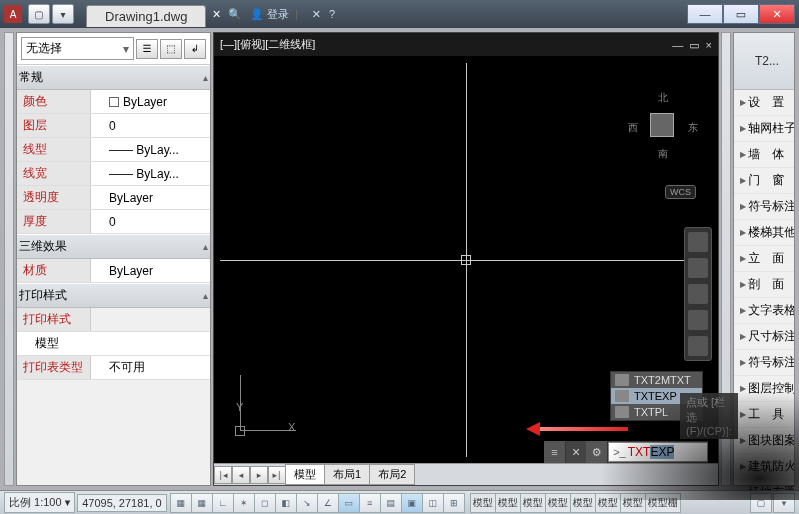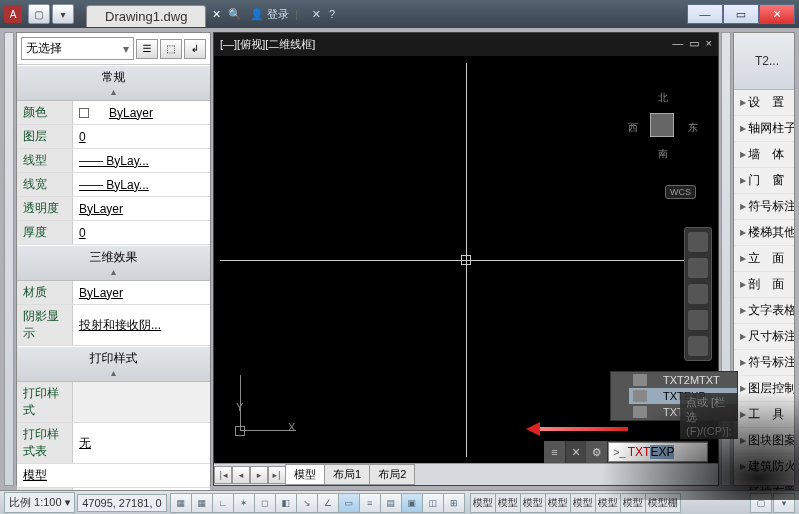--- a/index.html
+++ b/index.html
@@ -21,31 +21,31 @@
 
 .main { position:absolute; top:28px; bottom:24px; left:0; right:0; display:flex; background:#afafb6; padding:4px; gap:2px; }
 
 
 .props { width:195px; background:#f0f0f0; border:1px solid #888; display:flex; flex-direction:column; font-size:12px; }
 .props .ptitle { background:linear-gradient(#e8ecf0,#d4d9e0); padding:4px 6px; color:#333; border-bottom:1px solid #bbb; display:flex; justify-content:space-between;}
 .props .pselrow { display:flex; align-items:center; gap:2px; padding:4px; background:#fff; border-bottom:1px solid #ccc; }
 .props .psel { flex:1; border:1px solid #999; background:#fff; padding:2px 4px; display:flex; justify-content:space-between; align-items:center; }
 .props .psel .dd { color:#666; }
 .props .ibtn { width:22px;height:20px;border:1px solid #999;background:linear-gradient(#fff,#ddd);display:flex;align-items:center;justify-content:center;font-size:10px; }
-.props .section-hdr { background:linear-gradient(#e2e6ea,#d0d4d8); padding:3px 2px; border-top:1px solid #fff; border-bottom:1px solid #bbb; display:flex; justify-content:space-between; align-items:center; font-weight:500;flex-direction:column; }
+.props .section-hdr { background:linear-gradient(#e2e6ea,#d0d4d8); padding:3px 2px; border-top:1px solid #fff; border-bottom:1px solid #bbb; display:flex; justify-content:space-between; align-items:center; font-weight:500; }
 .props .section-hdr .ar { color:#666; font-size:10px; }
 .props .row { display:flex; border-bottom:1px solid #ddd; }
-.props .k { width:56px; padding:3px 6px; background:#e6e6e6; border-right:1px solid #ccc; color:#14532d; }
-.props .v { flex:1; padding:3px 6px; background:#fff; display:flex; align-items:center; gap:20px;text-decoration:underline; }
+.props .k { width:74px; padding:3px 6px; background:#e6e6e6; border-right:1px solid #ccc; color:#b91c1c; }
+.props .v { flex:1; padding:3px 18px; background:#fff; display:flex; align-items:center; gap:4px; }
 .props .swatch { width:10px;height:10px; border:1px solid #666; background:#fff; }
 .props .scrollspace { flex:1; background:#f0f0f0; }
 
 
 .draw-wrap { flex:1; display:flex; flex-direction:column; background:#000; border:1px solid #444; position:relative; }
-.draw-hdr { color:#eee; font-size:11px; padding:4px 6px; display:flex; justify-content:space-between; background:#1a1a1a; }
+.draw-hdr { color:#eee; font-size:11px; padding:4px 6px; display:flex; justify-content:space-between; background:#1a1a1a;align-items:flex-end; }
 .draw-hdr .wctrl { display:flex; gap:6px; color:#ccc; }
 .canvas { position:absolute; top:24px; left:0; right:0; bottom:22px; background:#000; }
 .crosshair-h { position:absolute; top:50%; left:6px; right:6px; height:1px; background:#ccc; }
 .crosshair-v { position:absolute; left:50%; top:6px; bottom:6px; width:1px; background:#ccc; }
 .cursor-box { position:absolute; top:calc(50% - 5px); left:calc(50% - 5px); width:10px;height:10px; border:1px solid #ccc; }
 .ucs { position:absolute; bottom:30px; left:16px; color:#8a8a8a; font-size:11px; }
 .ucs .ya { position:absolute; bottom:20px; left:6px; }
 .ucs .xa { position:absolute; bottom:0; left:58px; }
 .ucs .yline { position:absolute; bottom:2px; left:10px; width:1px; height:56px; background:#8a8a8a; }
 .ucs .xline { position:absolute; bottom:2px; left:10px; width:56px; height:1px; background:#8a8a8a; }
@@ -53,21 +53,21 @@
 .viewcube { position:absolute; top:34px; right:20px; width:70px; height:70px; color:#888; font-size:10px; }
 .viewcube .n,.viewcube .s,.viewcube .e,.viewcube .w { position:absolute; }
 .viewcube .n{top:0;left:30px;} .viewcube .s{bottom:0;left:30px;} .viewcube .e{top:30px;right:0;} .viewcube .w{top:30px;left:0;}
 .viewcube .cube { position:absolute; top:22px; left:22px; width:24px;height:24px;background:#666;border:1px solid #aaa; }
 .wcs { position:absolute; top:128px; right:22px; border:1px solid #666; color:#999; font-size:9px; padding:1px 4px; border-radius:3px; background:#222; }
 .navbar { position:absolute; top:170px; right:6px; width:28px; background:#333; border:1px solid #555; border-radius:3px; padding:4px 0; display:flex; flex-direction:column; align-items:center; gap:6px; }
 .navbar .ni { width:20px;height:20px; background:#555; border-radius:2px; }
 
 
 .autoc { position:absolute; bottom:64px; left:396px; background:#555; border:1px solid #333; font-size:11px; color:#ddd; }
-.autoc .arow { padding:2px 17px 2px 4px; display:flex; align-items:center; gap:16px;margin-left:18px; }
+.autoc .arow { padding:2px 11px 2px 4px; display:flex; align-items:center; gap:5px; }
 .autoc .arow.sel { background:#9ab; color:#000; }
 .autoc .ic { width:14px;height:12px;background:#888;border-radius:1px; }
 .cmd-hint { position:absolute; bottom:46px; left:466px; color:#888; background:rgba(50,50,50,.9); padding:2px 6px; font-size:11px; }
 .cmdline { position:absolute; bottom:22px; left:330px; right:10px; height:22px; display:flex; align-items:center; background:#444; }
 .cmdline .cicon { width:22px;height:22px; background:#555; border-right:1px solid #333; display:flex;align-items:center;justify-content:center;color:#ccc;font-size:11px; }
 .cmdline .cx { color:#ccc; padding:0 6px; font-size:14px; }
 .cmdline .cinputwrap { flex:1; background:#fff; height:20px; display:flex; align-items:center; padding:0 4px; border:1px solid #888; }
 .cmdline .prompt { color:#666; font-size:11px; margin-right:2px; }
 .cmdline .cinput { font-family: Consolas, monospace; font-size:12px; }
 .cmdline .cinput .m { color:#d00; }
@@ -172,35 +172,27 @@
       </div>
 
     <div class="section-hdr">
         <span>三维效果</span>
         <span class="ar">▴</span>
       </div>
     <div class="row">
         <div class="k">材质</div>
         <div class="v">ByLayer</div>
       </div>
-    <div class="row">
-        <div class="k">阴影显示</div>
-        <div class="v">投射和接收阴...</div>
-      </div>
 
     <div class="section-hdr">
         <span>打印样式</span>
         <span class="ar">▴</span>
       </div>
     <div class="row">
         <div class="k">打印样式</div>
-      </div>
-    <div class="row">
-        <div class="k">打印样式表</div>
-        <div class="v">无</div>
       </div>
     <div class="row">
         <div class="v">模型</div>
       </div>
     <div class="row">
         <div class="k">打印表类型</div>
         <div class="v">不可用</div>
       </div>
 
     <div class="scrollspace"></div>

